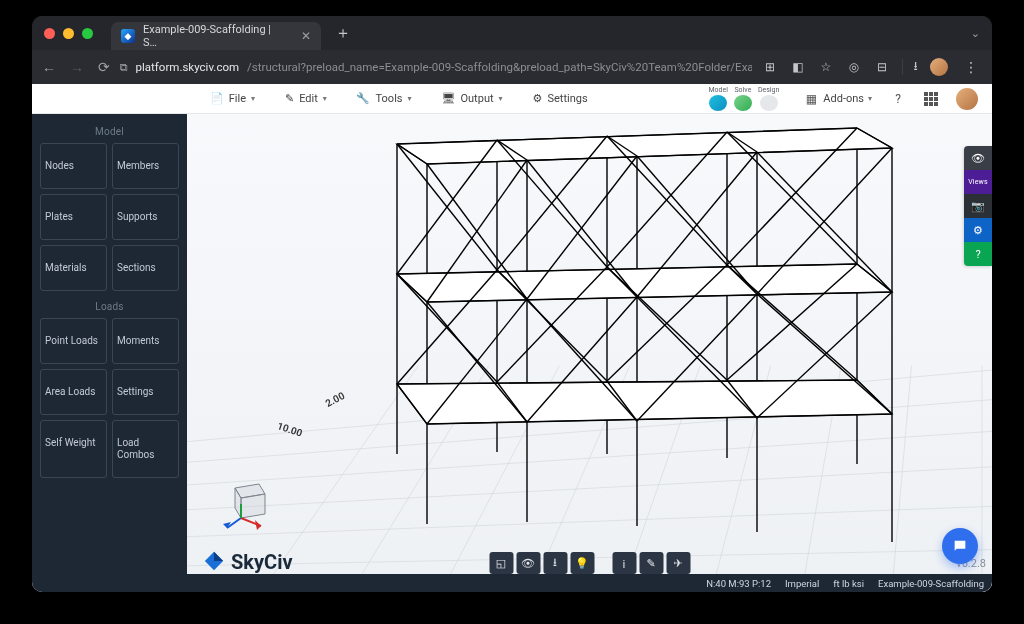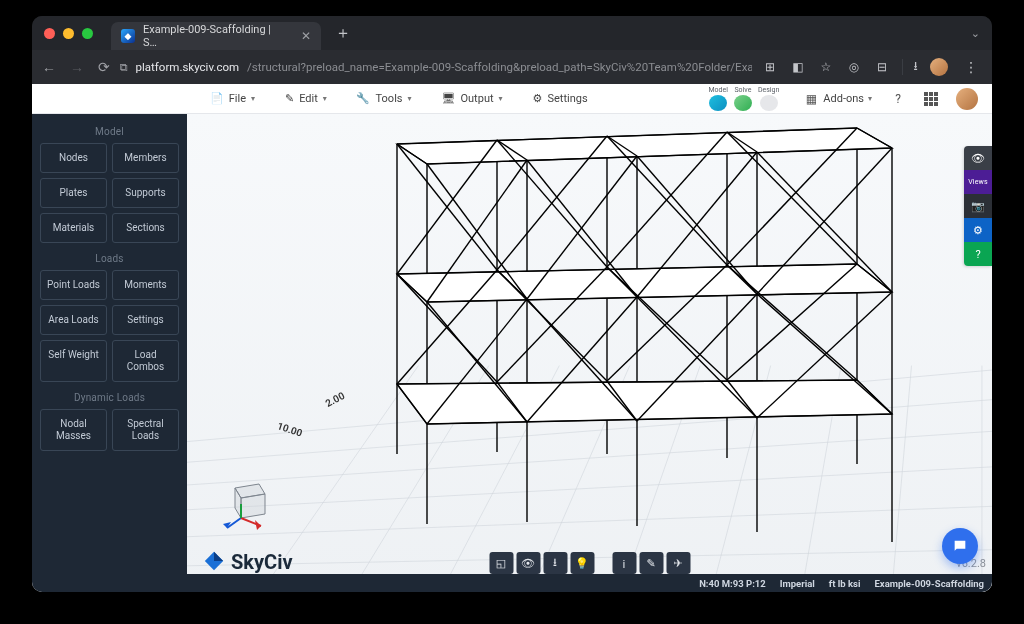--- a/index.html
+++ b/index.html
@@ -52,21 +52,21 @@
   .grid-ic span{background:#555;}
   .avatar { width:22px;height:22px;border-radius:50%; background:linear-gradient(135deg,#e6b07e,#b37341); }
 
   .workspace { flex:1; display:flex; position:relative; }
 
   
   .sidebar { width:155px; background:#1e2835; color:#b7c0cc; padding:8px 8px 14px; overflow-y:auto; font-size:10.5px;}
   .side-section { margin-bottom:10px; }
   .side-title { text-align:center; color:#6f7a88; font-size:10px; margin:4px 0 6px; letter-spacing:.2px;}
   .side-grid { display:grid; grid-template-columns:1fr 1fr; gap:5px; }
-  .side-btn { background:transparent; border:1px solid #394656; color:#c2cad5; font-size:10px; padding:8px 4px; border-radius:3px; text-align:center; cursor:default; line-height:1.2;}
+  .side-btn { background:transparent; border:1px solid #394656; color:#c2cad5; font-size:10px; padding:16px 4px; border-radius:3px; cursor:default; line-height:1.2;}
   .side-btn.wide { grid-column:1/3; }
 
   
   .canvas { flex:1; position:relative; background:#f4f6f8; overflow:hidden;}
   .gridfloor { position:absolute; inset:0; }
   .brand { position:absolute; left:16px; bottom:18px; display:flex; align-items:flex-start; gap:6px; font-weight:700; font-size:20px; color:#1b2a3a;}
   .brand svg { width:22px;height:22px; }
   .axis-cube { position:absolute; left:30px; bottom:58px; width:60px; height:60px; }
   .dim-label { position:absolute; font-size:10px; color:#333; font-weight:600;}
   .version { position:absolute; right:6px; bottom:22px; font-size:11px; color:#8a8f97;}
@@ -76,21 +76,21 @@
   .vgrp { display:flex; gap:3px; background:transparent;}
   .vbtn { width:24px;height:22px;background:#2b3544;border-radius:3px;display:flex;align-items:center;justify-content:center;color:#e4e7ec;font-size:11px;}
   .vgap { width:10px; }
 
   
   .right-rail { position:absolute; right:0; top:32px; width:28px; display:flex; flex-direction:column; border-radius:4px 0 0 4px; overflow:hidden; box-shadow:-1px 1px 3px rgba(0,0,0,.15);}
   .rr { height:24px; display:flex;align-items:center;justify-content:center; font-size:11px; color:#fff;}
   .rr.eye { background:#3a3f47;} .rr.views{ background:#4c1d95; font-size:7px; letter-spacing:.2px;} .rr.cam{background:#2b2f36;} .rr.gear{background:#0d63c6;} .rr.q{background:#0aa552;}
 
   
-  .statusbar { position:absolute; left:0; right:0; bottom:0; height:18px; background:#1e2835; color:#cfd6e0; font-size:9.5px; display:flex; align-items:center; justify-content:flex-end; padding:0 8px; gap:14px;font-weight:bold;}
+  .statusbar { position:absolute; left:0; right:0; bottom:0; height:18px; background:#1e2835; color:#cfd6e0; font-size:9.5px; display:flex; align-items:center; justify-content:flex-end; padding:0 8px; gap:14px;}
   .statusbar .seg { white-space:nowrap; }
 
   
   .chat { position:absolute; right:14px; bottom:28px; width:36px;height:36px;border-radius:50%; background:#2f6fed; display:flex;align-items:center;justify-content:center; box-shadow:0 4px 10px rgba(47,111,237,.4);}
   .chat svg{width:16px;height:16px;fill:#fff;}
 
   
   .structure { position:absolute; left:150px; top:10px; width:620px; height:430px; }
   .structure line { stroke:#000; stroke-width:1.4; }
   .structure .plank { fill:#fff; stroke:#000; stroke-width:1.2; }
@@ -218,27 +218,20 @@
         </div>
         <div class="side-section">
           <div class="side-title">Loads</div>
           <div class="side-grid">
             <div class="side-btn">Point Loads</div>
             <div class="side-btn">Moments</div>
             <div class="side-btn">Area Loads</div>
             <div class="side-btn">Settings</div>
             <div class="side-btn">Self Weight</div>
             <div class="side-btn">Load Combos</div>
-          </div>
-        </div>
-        <div class="side-section">
-          <div class="side-title">Dynamic Loads</div>
-          <div class="side-grid">
-            <div class="side-btn">Nodal Masses</div>
-            <div class="side-btn">Spectral Loads</div>
           </div>
         </div>
       </div>
 
       <div class="canvas">
 
         <svg class="gridfloor" viewBox="0 0 800 480" preserveAspectRatio="none">
           <defs>
             <linearGradient id="bgfade" x1="0" y1="0" x2="0" y2="1">
               <stop offset="0" stop-color="#f7f9fb"></stop>

